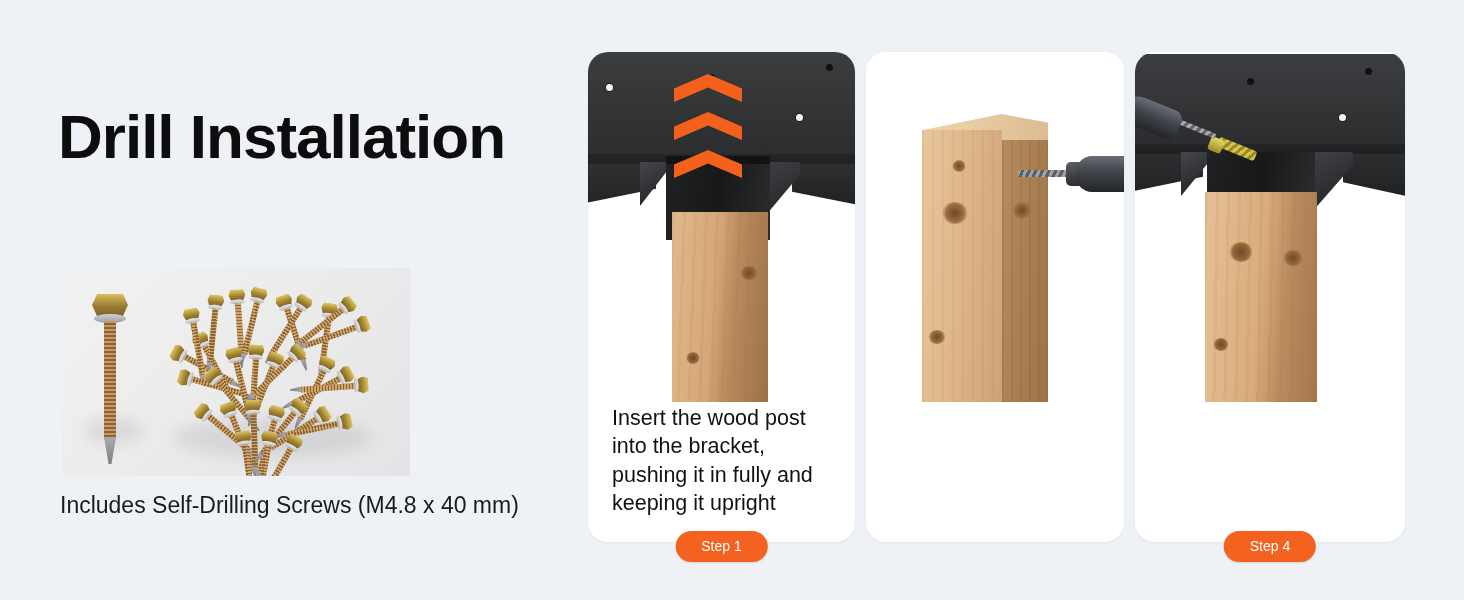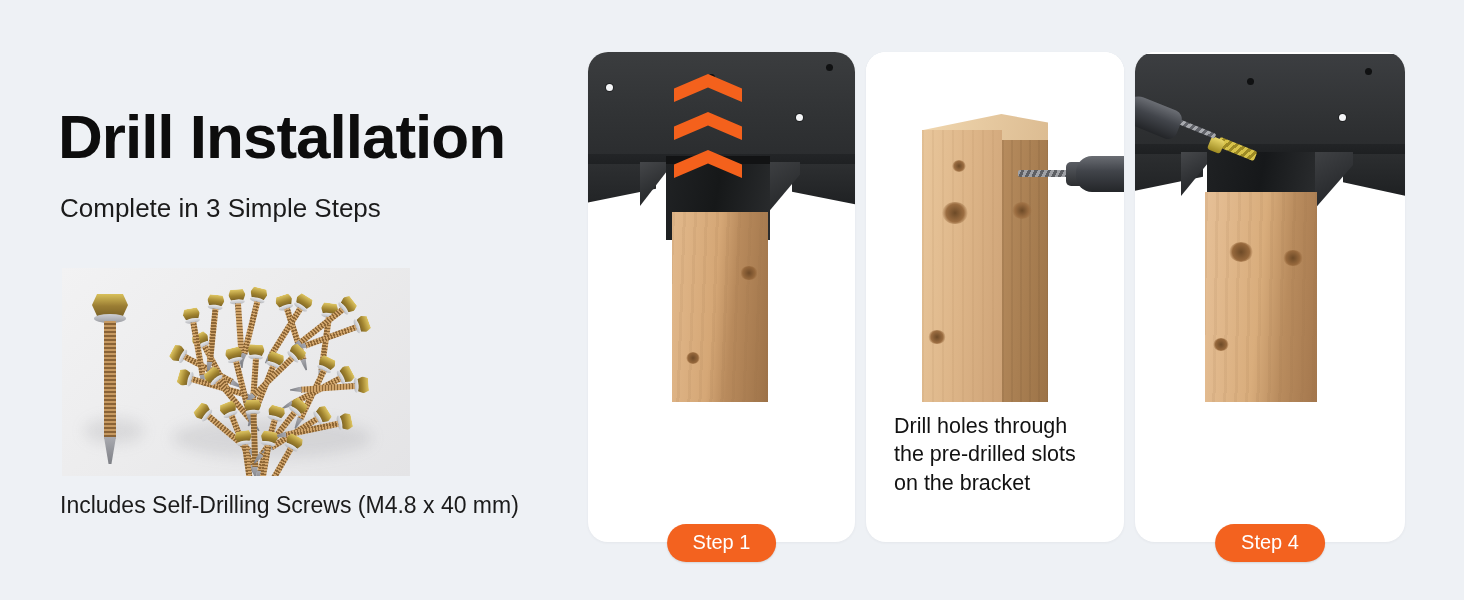--- a/index.html
+++ b/index.html
@@ -146,21 +146,21 @@
   #card2 .card-caption { top: 360px; padding: 0 28px; }
   #card3 .card-caption { top: 365px; padding: 0 26px; }
 
   .step-badge {
     position: absolute;
     bottom: -20px;
     left: 50%;
     transform: translateX(-50%);
     background: #f3621f;
     color: #ffffff;
-    font-size: 20px;
+    font-size: 14px;
     padding: 7px 26px 8px;
     border-radius: 100px;
     white-space: nowrap;
     box-shadow: 0 1px 2px rgba(0,0,0,0.12);
   }
 
   
   .c1 { position: absolute; inset: 0; }
   .c1 .beam {
     position: absolute; left: -8px; top: 0px; width: 284px; height: 112px;
@@ -329,21 +329,20 @@
     background: linear-gradient(180deg, #6b6e74 0%, #42454b 44%, #232528 100%);
     transform: rotate(22deg);
   }
 </style>
 </head>
 <body>
 
 <div class="left-panel">
 
   <div class="headline">Drill Installation</div>
-  <div class="subheadline">Complete in 3 Simple Steps</div>
 
   <div class="screws-photo">
     <div class="shadowblob" style="left:22px;top:150px;width:60px;height:26px;"></div>
     <div class="shadowblob" style="left:110px;top:150px;width:200px;height:40px;"></div>
 
     <div class="hero-screw">
       <div class="head"></div>
       <div class="washer"></div>
       <div class="shank"></div>
       <div class="tip"></div>
@@ -550,39 +549,39 @@
       <div class="hole-dark" style="left:122px;top:68px;"></div>
       <div class="hole" style="left:208px;top:62px;"></div>
       <div class="post"></div>
       <div class="knot" style="left:152px;top:214px;width:18px;height:14px;"></div>
       <div class="knot" style="left:98px; top:300px;width:14px;height:12px;"></div>
       <div class="chev" style="top:22px;"></div>
       <div class="chev" style="top:60px;"></div>
       <div class="chev" style="top:98px;"></div>
     </div>
   </div>
+  <div class="card-caption">Insert the wood post into the bracket, pushing it in fully and keeping it upright</div>
   <div class="step-badge">Step 1</div>
 </div>
 
 <div class="card" id="card2">
   <div class="photo">
     <div class="c2">
       <div class="post-top"></div>
       <div class="post-front"></div>
       <div class="post-side"></div>
       <div class="knot" style="left:76px; top:150px;width:26px;height:22px;"></div>
       <div class="knot" style="left:86px; top:108px;width:14px;height:12px;"></div>
       <div class="knot" style="left:146px;top:150px;width:20px;height:17px;"></div>
       <div class="knot" style="left:62px; top:278px;width:18px;height:14px;"></div>
       <div class="bit"></div>
       <div class="drill-chuck"></div>
       <div class="drill-body"></div>
     </div>
   </div>
-  <div class="card-caption">Drill holes through the pre-drilled slots on the bracket</div>
 </div>
 
 <div class="card" id="card3">
   <div class="photo">
     <div class="c3">
       <div class="beam"></div>
       <div class="beam-face"></div>
       <div class="lip-l"></div>
       <div class="lip-r"></div>
       <div class="gusset g1"></div>

